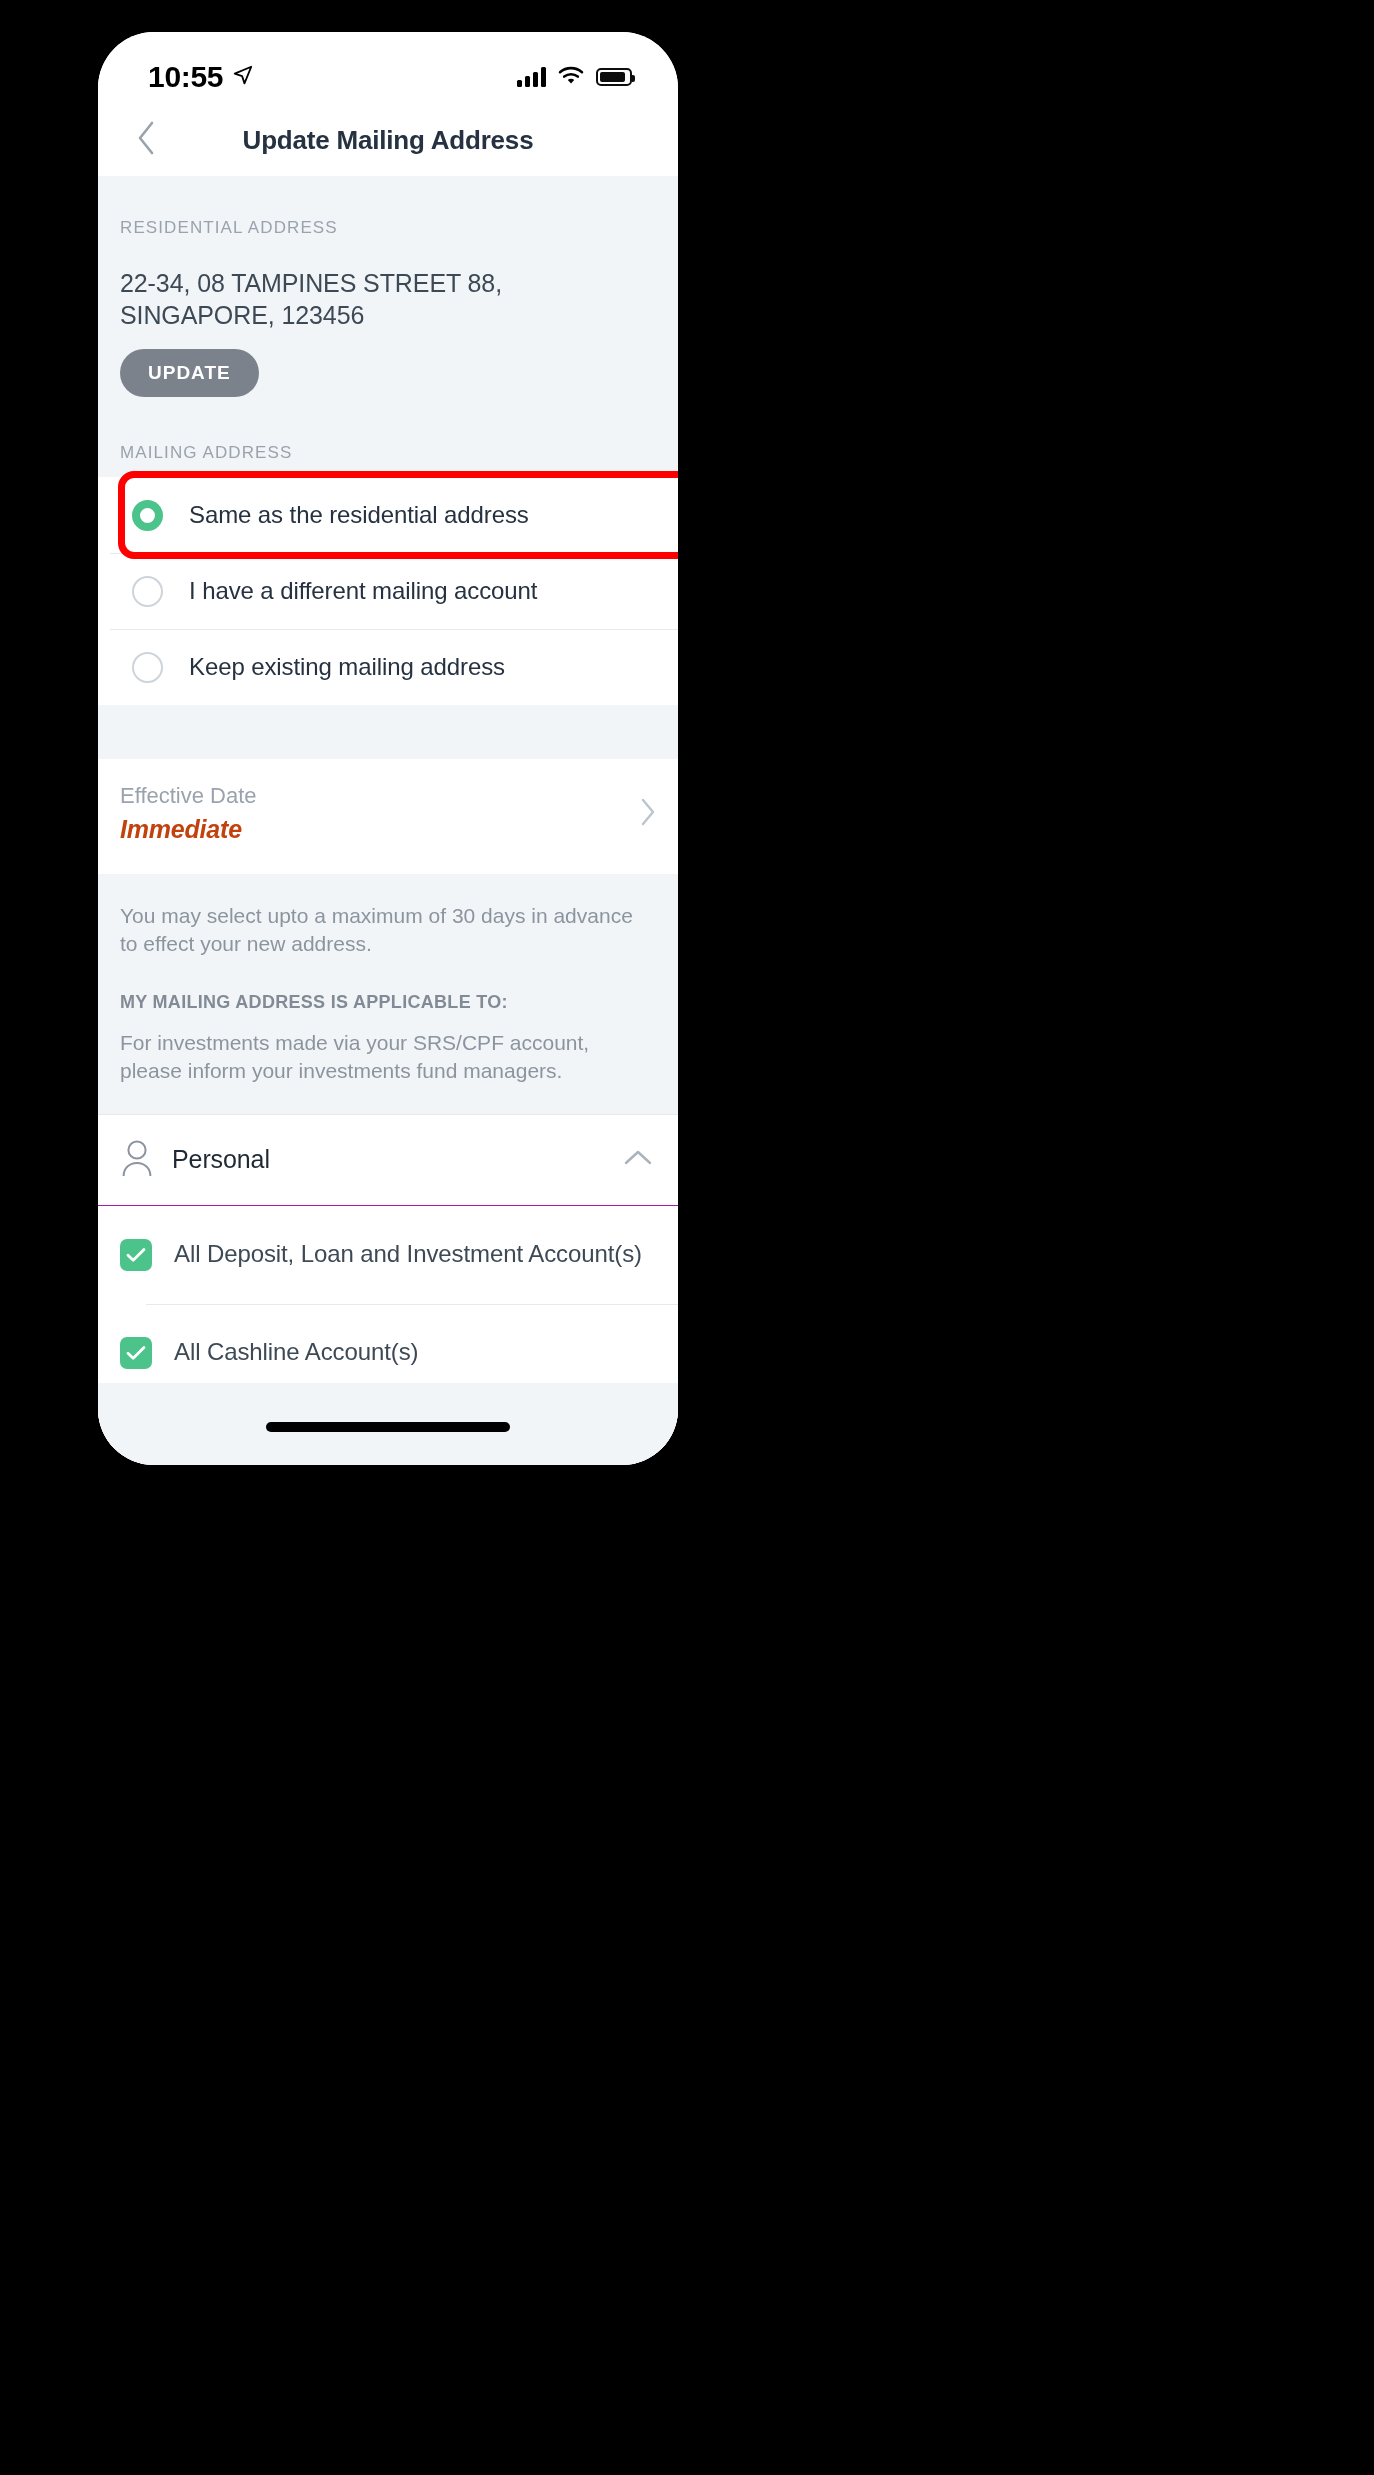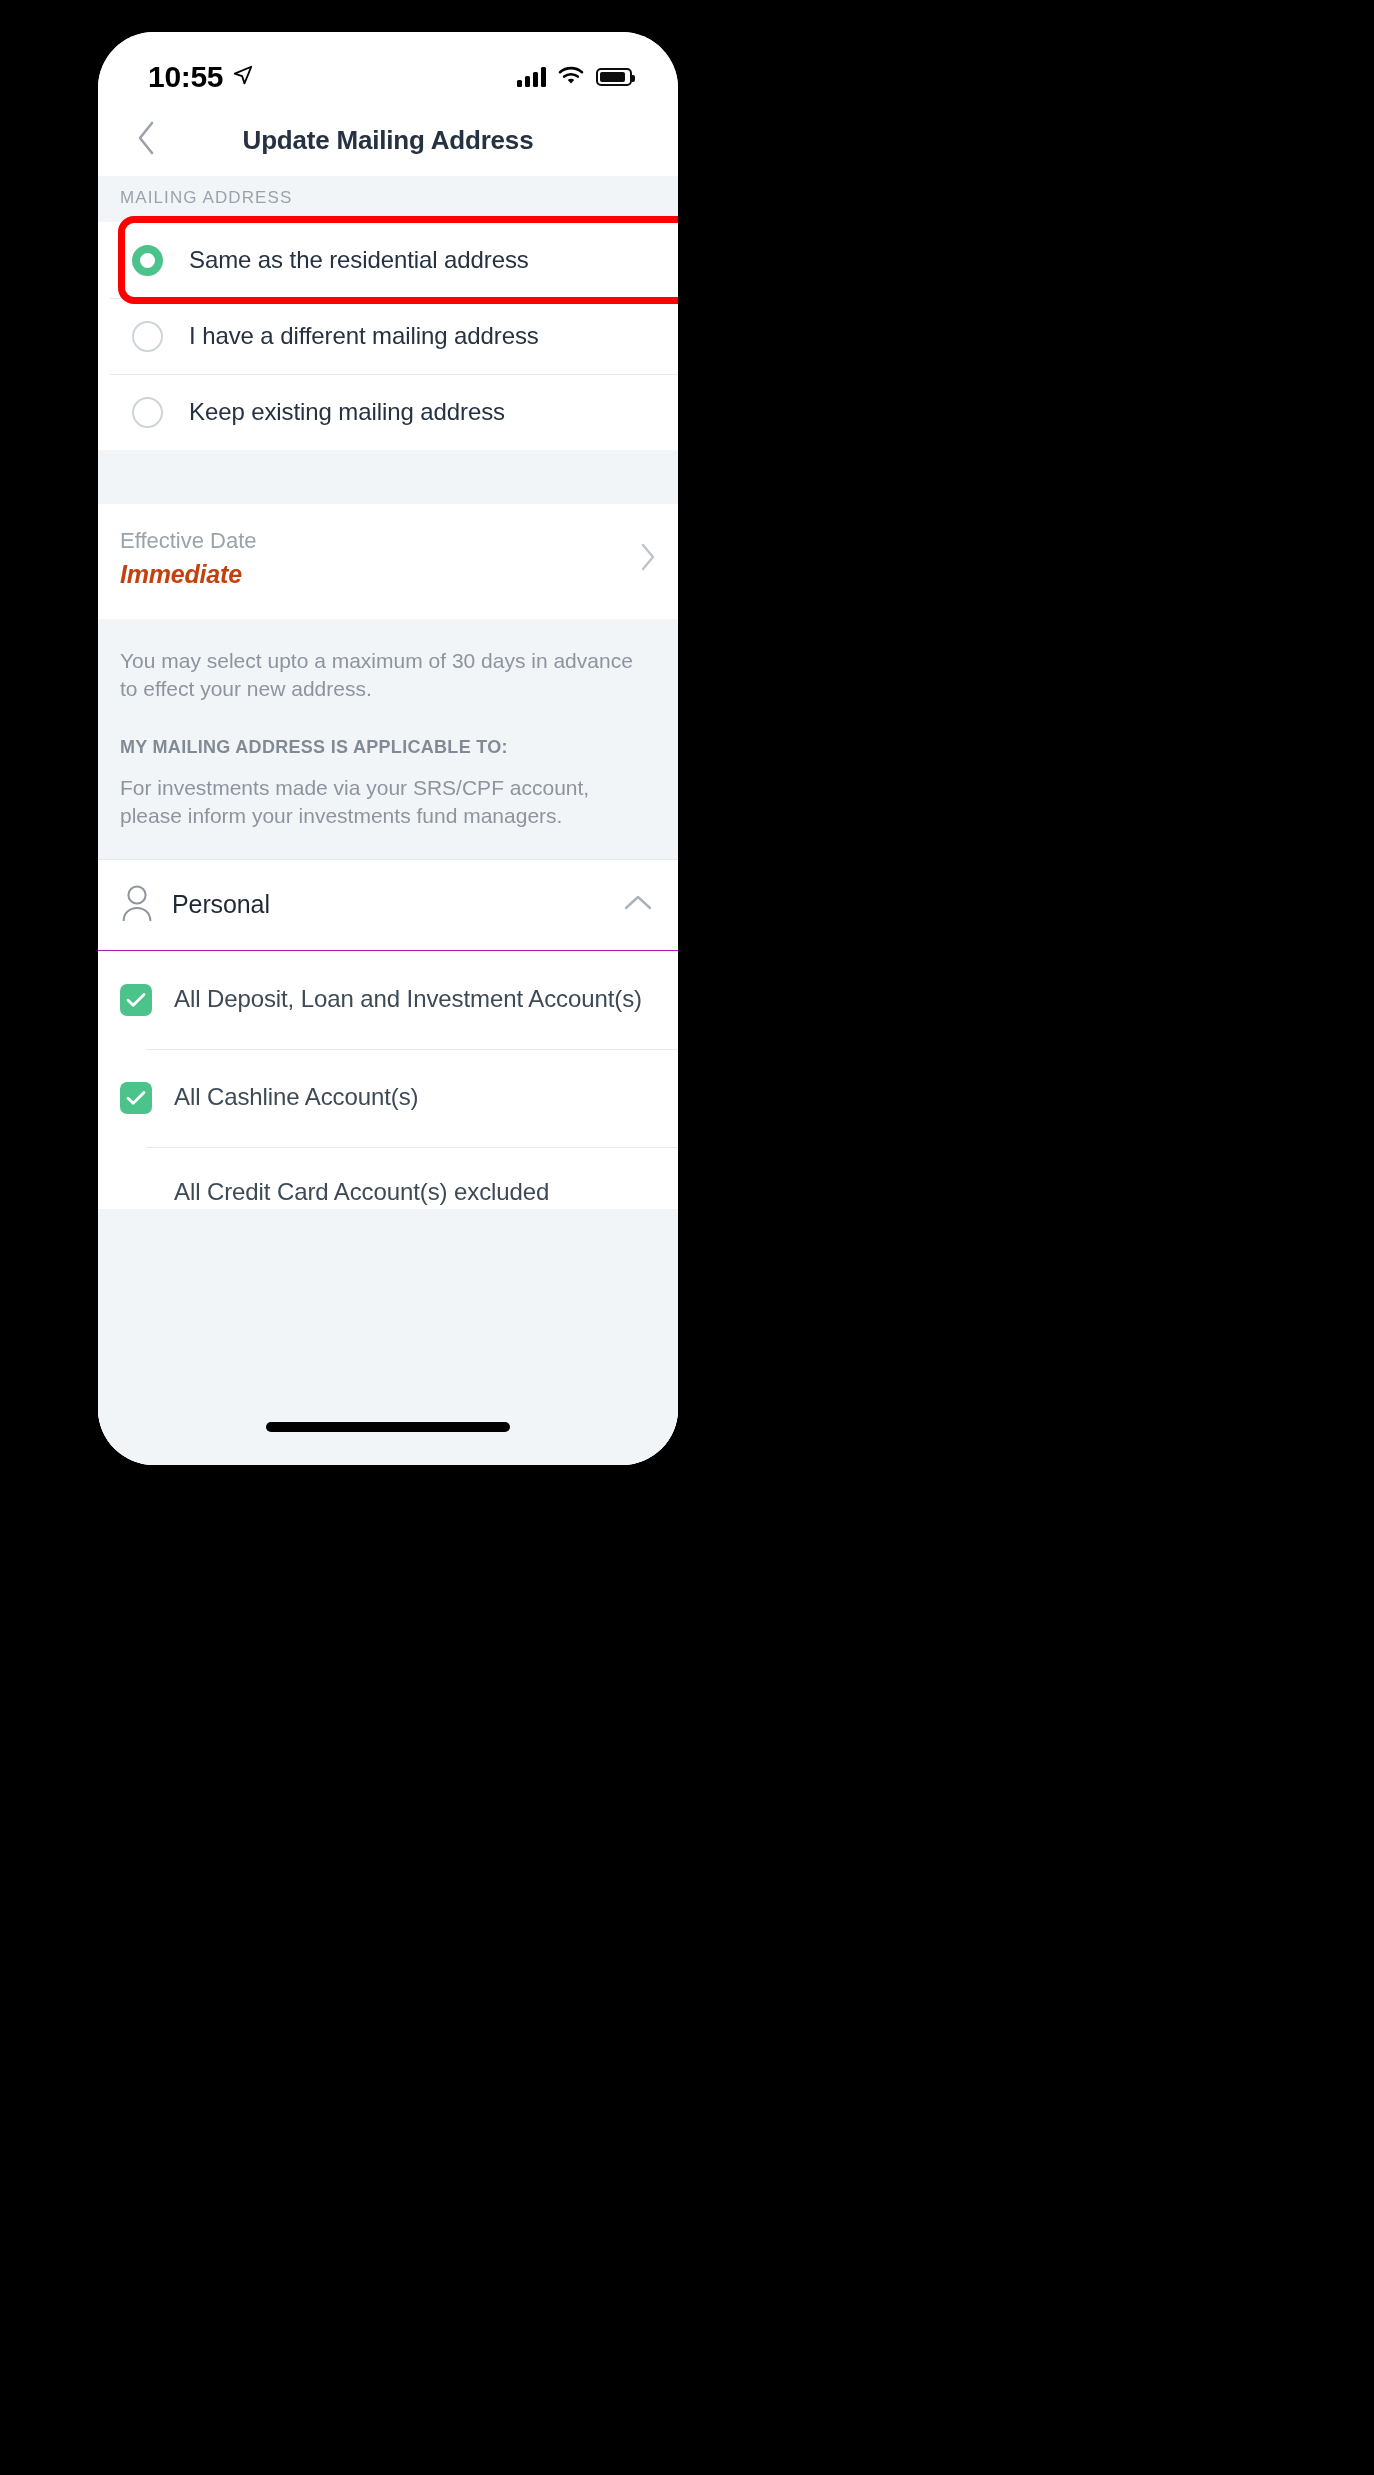--- a/index.html
+++ b/index.html
@@ -397,34 +397,40 @@
           <svg width="20" height="34" viewBox="0 0 20 34">
               <path d="M16 2L4 17l12 15" fill="none" stroke="#9aa3ad" stroke-width="2.6" stroke-linecap="round" stroke-linejoin="round"></path>
             </svg>
         </span>
       </div>
       <span class="nav-title">Update Mailing Address</span>
     </div>
 
     <div class="content">
 
+      <div class="residential section-grey">
+        <div class="section-label">RESIDENTIAL ADDRESS</div>
+        <div class="addr-line">22-34, 08 TAMPINES STREET 88,</div>
+        <div class="addr-line">SINGAPORE, 123456</div>
+        <button class="update-btn">UPDATE</button>
+      </div>
 
       <div class="mailing-label-wrap">
         <div class="section-label">MAILING ADDRESS</div>
       </div>
 
       <div class="radio-list">
         <div class="radio-row highlighted">
           <span class="radio selected"></span>
           <span class="radio-label">Same as the residential address</span>
           <span class="highlight-box"></span>
         </div>
         <div class="radio-row">
           <span class="radio"></span>
-          <span class="radio-label">I have a different mailing address</span>
+          <span class="radio-label">I have a different mailing account</span>
         </div>
         <div class="radio-row">
           <span class="radio"></span>
           <span class="radio-label">Keep existing mailing address</span>
         </div>
       </div>
 
       <div class="grey-gap"></div>
 
       <div class="eff-row">

